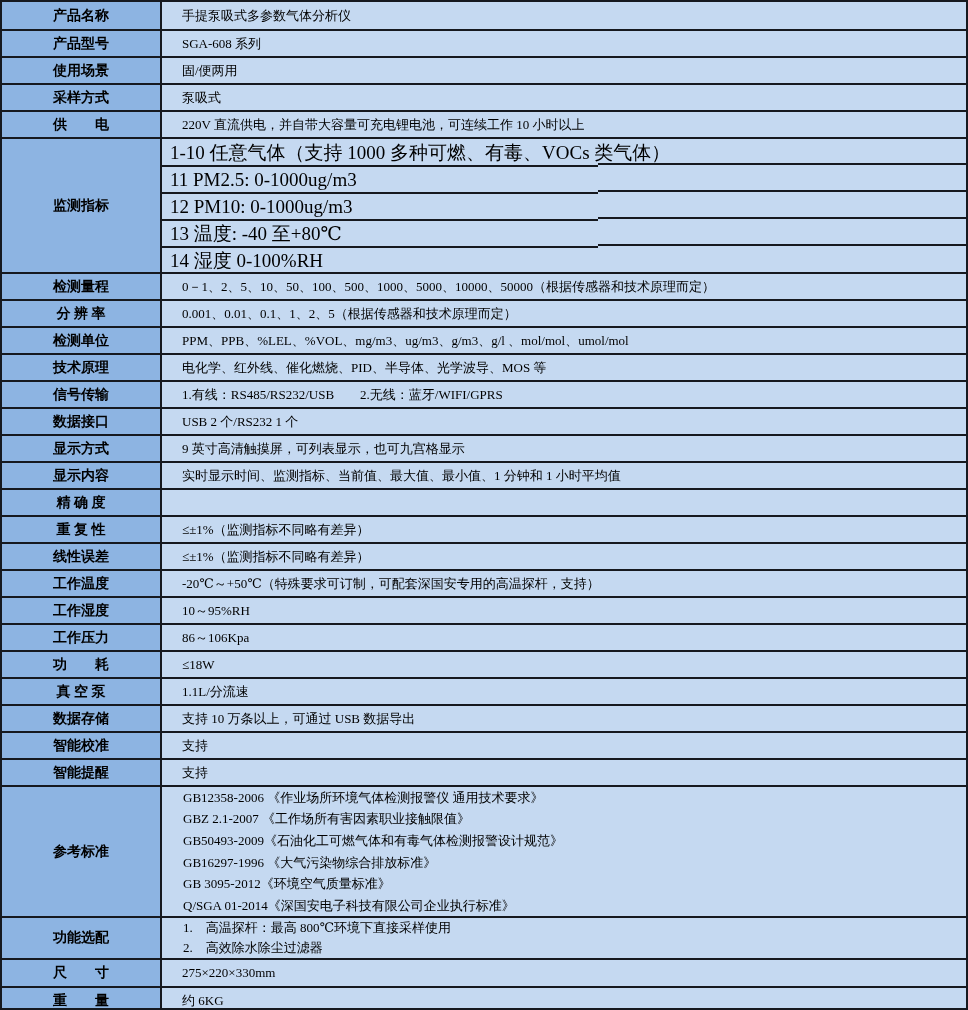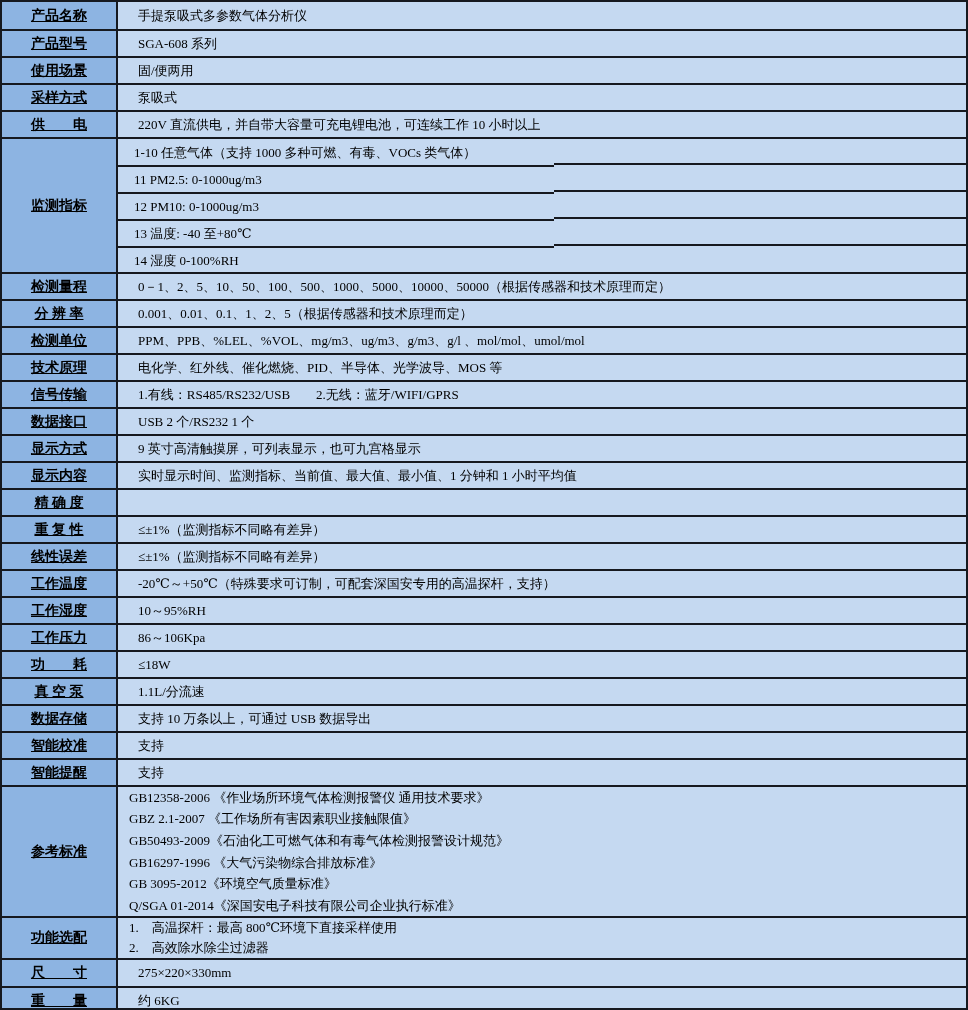--- a/index.html
+++ b/index.html
@@ -25,62 +25,62 @@
   .row{
     display:flex;height:27px;flex:none;
     border-top:2px solid var(--border);
   }
   .row:first-child{border-top:none;}
   .row-monitor{height:135px;}
   .row-standards{height:131px;}
   .row-optional{height:42px;}
   .row-dimensions{height:28px;}
   .label-cell{
-    width:116px;flex:none;
+    width:160px;flex:none;
     background:var(--label-bg);
     border-right:2px solid var(--border);
     display:flex;align-items:center;justify-content:center;
     font-weight:bold;font-size:14px;line-height:1.1;
-    text-align:center;white-space:pre;text-decoration:underline;
+    text-align:center;white-space:pre;
   }
   .value-cell{
     flex:1;
     display:flex;align-items:center;
     padding-left:20px;
     font-size:13px;
     white-space:pre;
     overflow:hidden;
   }
   
   .monitor-cell{
     flex:1;position:relative;
     display:flex;flex-direction:column;
     padding-left:0;
   }
   .sub-row{
     height:27px;flex:none;
     display:flex;align-items:center;
-    padding-left:16px;
-    font-size:13px;white-space:pre;
+    padding-left:8px;
+    font-size:19px;white-space:pre;
   }
   .step-line{
     position:absolute;height:2px;
     background:var(--border);
   }
   .step-line.seg-left{left:0;width:436px;}
   .step-line.seg-right{left:436px;right:0;}
   .sl1.seg-left{top:26px;}  .sl1.seg-right{top:24px;}
   .sl2.seg-left{top:53px;}  .sl2.seg-right{top:51px;}
   .sl3.seg-left{top:80px;}  .sl3.seg-right{top:78px;}
   .sl4.seg-left{top:107px;} .sl4.seg-right{top:105px;}
   
   .lines-cell{
     flex:1;
     display:flex;flex-direction:column;justify-content:center;
-    padding-left:11px;
+    padding-left:21px;
     font-size:13px;
     border-radius:24px;
   }
   .lines-cell .line{line-height:21.6px;white-space:pre;}
   .optional-cell .line{line-height:20px;}
 </style>
 </head>
 <body>
 
 <div class="spec-table">

